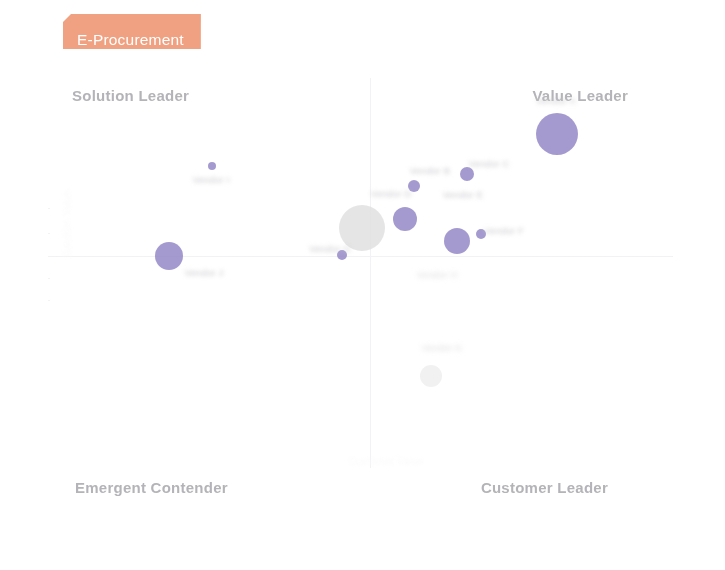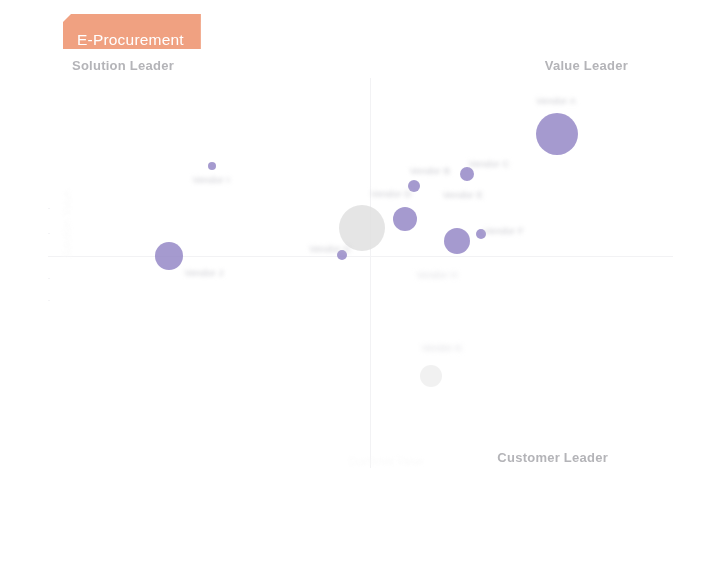--- a/index.html
+++ b/index.html
@@ -28,25 +28,26 @@
     font-size: 15.5px;
     font-weight: 500;
     letter-spacing: 0.2px;
     clip-path: polygon(8px 0, 100% 0, 100% 100%, 0 100%, 0 8px);
     white-space: nowrap;
   }
 
   
   .corner-label {
     position: absolute;
-    font-size: 13px;
+    font-size: 15px;
     font-weight: 600;
     color: #b4b4b8;
     letter-spacing: 0.25px;
     white-space: nowrap;
+    margin-top: 29px;
   }
   .cl-tl { left: 72px;  top: 58px; }
   .cl-tr { right: 97px; top: 58px; }
   .cl-bl { left: 75px;  top: 450px; }
   .cl-br { right: 117px; top: 450px; }
 
   
   .plot {
     position: absolute;
     left: 48px; top: 78px;
@@ -124,20 +125,21 @@
 </style>
 </head>
 <body>
 
 <div id="root">
 
   <div class="badge">E-Procurement</div>
 
   <div class="corner-label cl-tl">Solution Leader</div>
   <div class="corner-label cl-tr">Value Leader</div>
+  <div class="corner-label cl-bl">Emergent Contender</div>
   <div class="corner-label cl-br">Customer Leader</div>
 
   <div class="plot">
     <div class="axis-v"></div>
     <div class="axis-h"></div>
 
     <div class="tick" style="top:130px;"></div>
     <div class="tick" style="top:155px;"></div>
     <div class="tick" style="top:200px;"></div>
     <div class="tick" style="top:222px;"></div>

